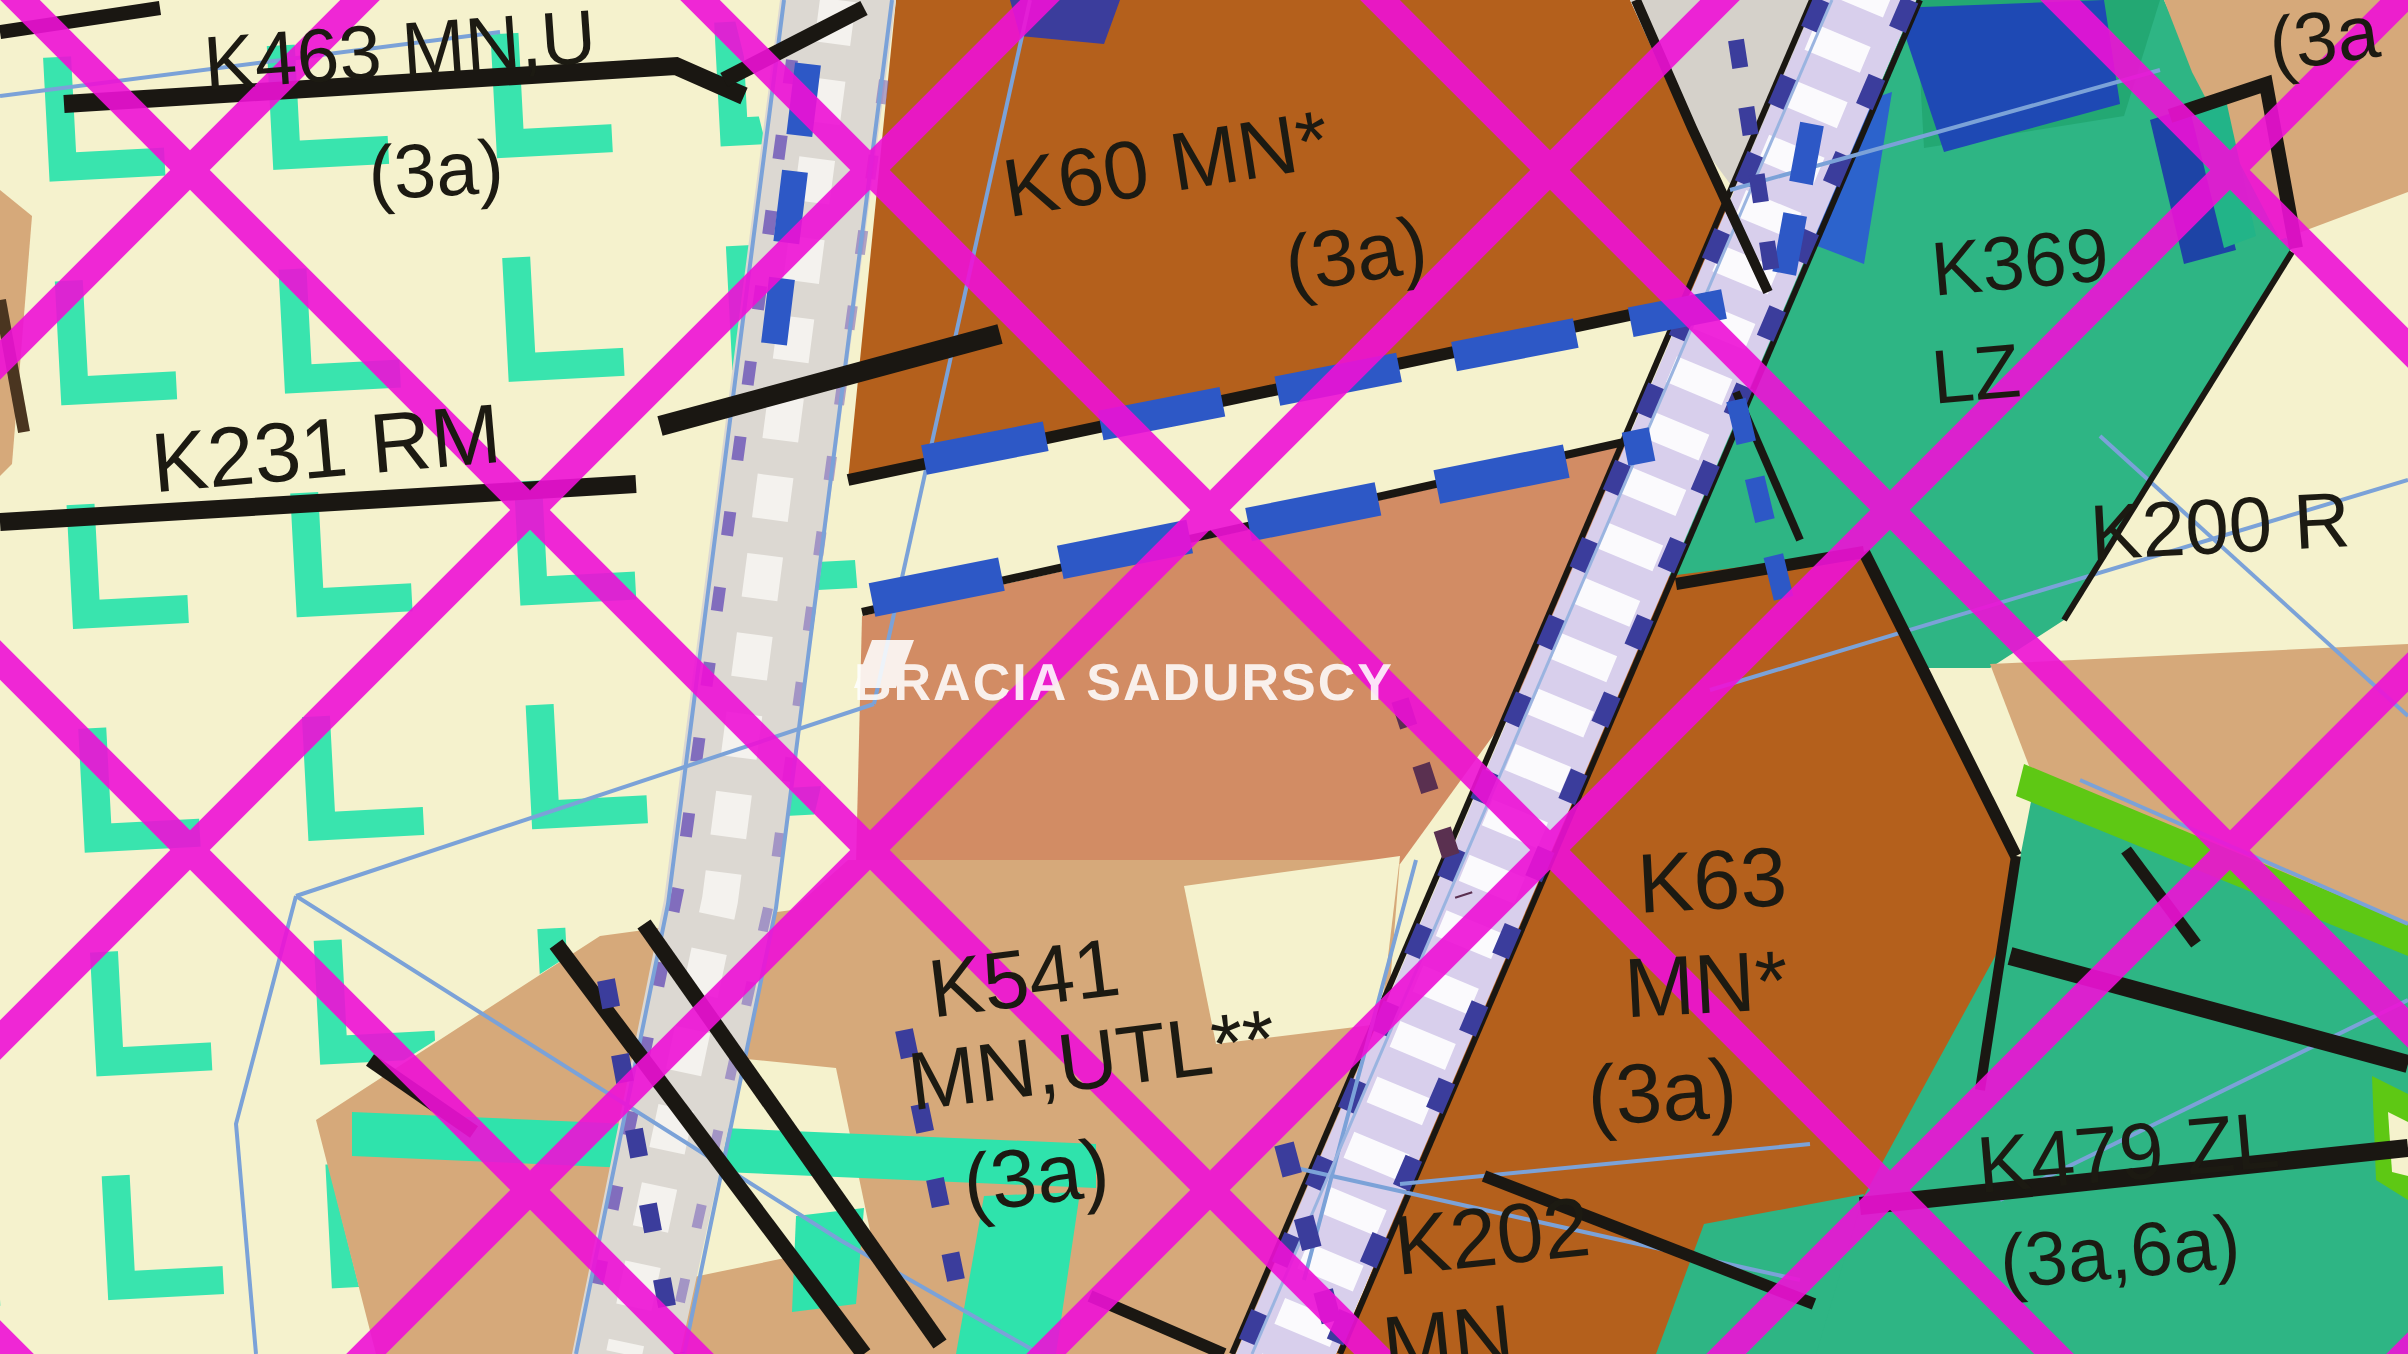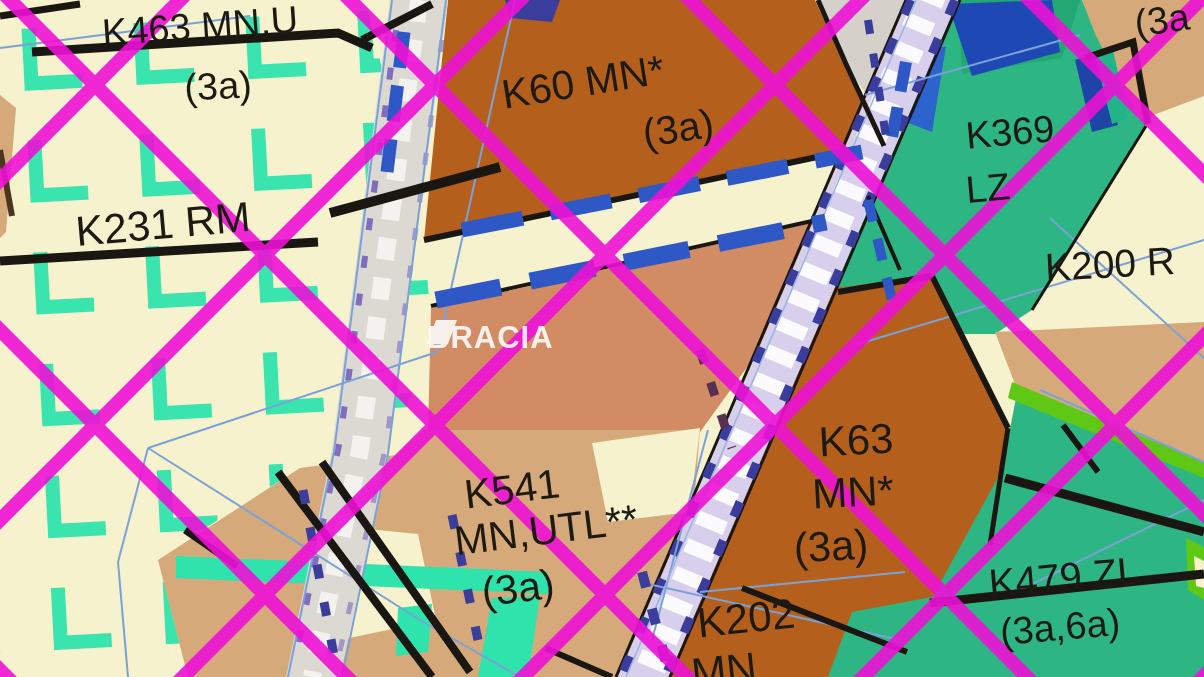--- a/index.html
+++ b/index.html
@@ -21,22 +21,22 @@
   .xh line{stroke:var(--crosshatch_magenta,#ee10d6);stroke-width:14;}
   .blk{stroke:var(--boundary_black,#1a1712);fill:none;}
   .parcel{stroke:var(--parcel_blue,#7ba2d8);stroke-width:2;fill:none;}
   .parcel-lt{stroke:#9ab4e0;stroke-width:1.5;fill:none;}
   .royal{stroke:var(--dash_royal_blue,#2d58c6);fill:none;}
   .navy{stroke:var(--dash_navy,#3b3d9c);fill:none;}
   .navy-f{fill:var(--dash_navy,#3b3d9c);}
   .lbl{font-family:"Liberation Sans",sans-serif;fill:var(--label_color,#1c1a12);
        text-anchor:middle;dominant-baseline:central;letter-spacing:0;}
   .watermark{position:absolute;left:427px;top:320px;height:42px;display:flex;
-             gap:9px;color:var(--watermark_white,#fff);
-             opacity:.87;font-weight:700;font-size:31px;letter-spacing:1px;
+             align-items:center;gap:9px;color:var(--watermark_white,#fff);
+             opacity:.87;font-weight:700;font-size:26px;letter-spacing:1px;
              white-space:nowrap;pointer-events:none;}
   .wm-mark{display:block;}
 </style>
 </head>
 <body>
 
 <div class="stage">
 <svg width="1204" height="677" viewBox="0 0 1204 677">
   <defs>
     <pattern id="xhatch" width="340" height="340" patternUnits="userSpaceOnUse" patternTransform="translate(-75,-85)">
@@ -178,14 +178,15 @@
     <text class="lbl" font-size="42" transform="translate(724,670) rotate(-6)">MN</text>
     <text class="lbl" font-size="38" transform="translate(1162,20) rotate(-8)">(3a</text>
   </g>
 </svg>
 
 <div class="watermark">
   <span>BRACIA</span>
   <svg class="wm-mark" width="30" height="26" viewBox="0 0 30 26">
     <polygon points="0,24 9,0 30,0 21,24" fill="#ffffff"></polygon>
   </svg>
+  <span>SADURSCY</span>
 </div>
 </div>
 
 </body></html>

